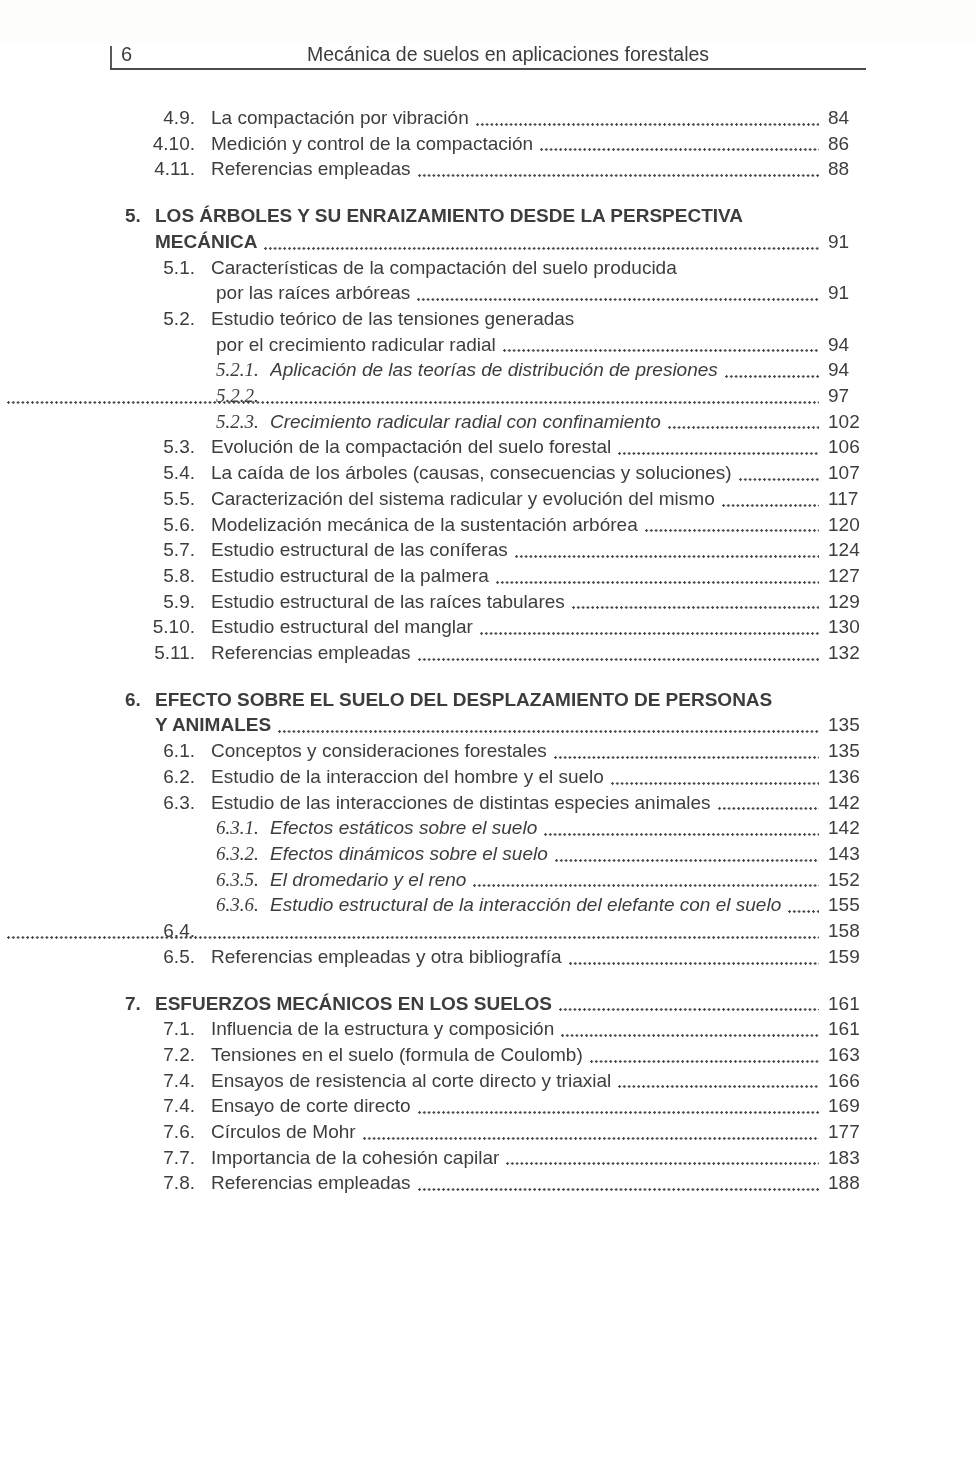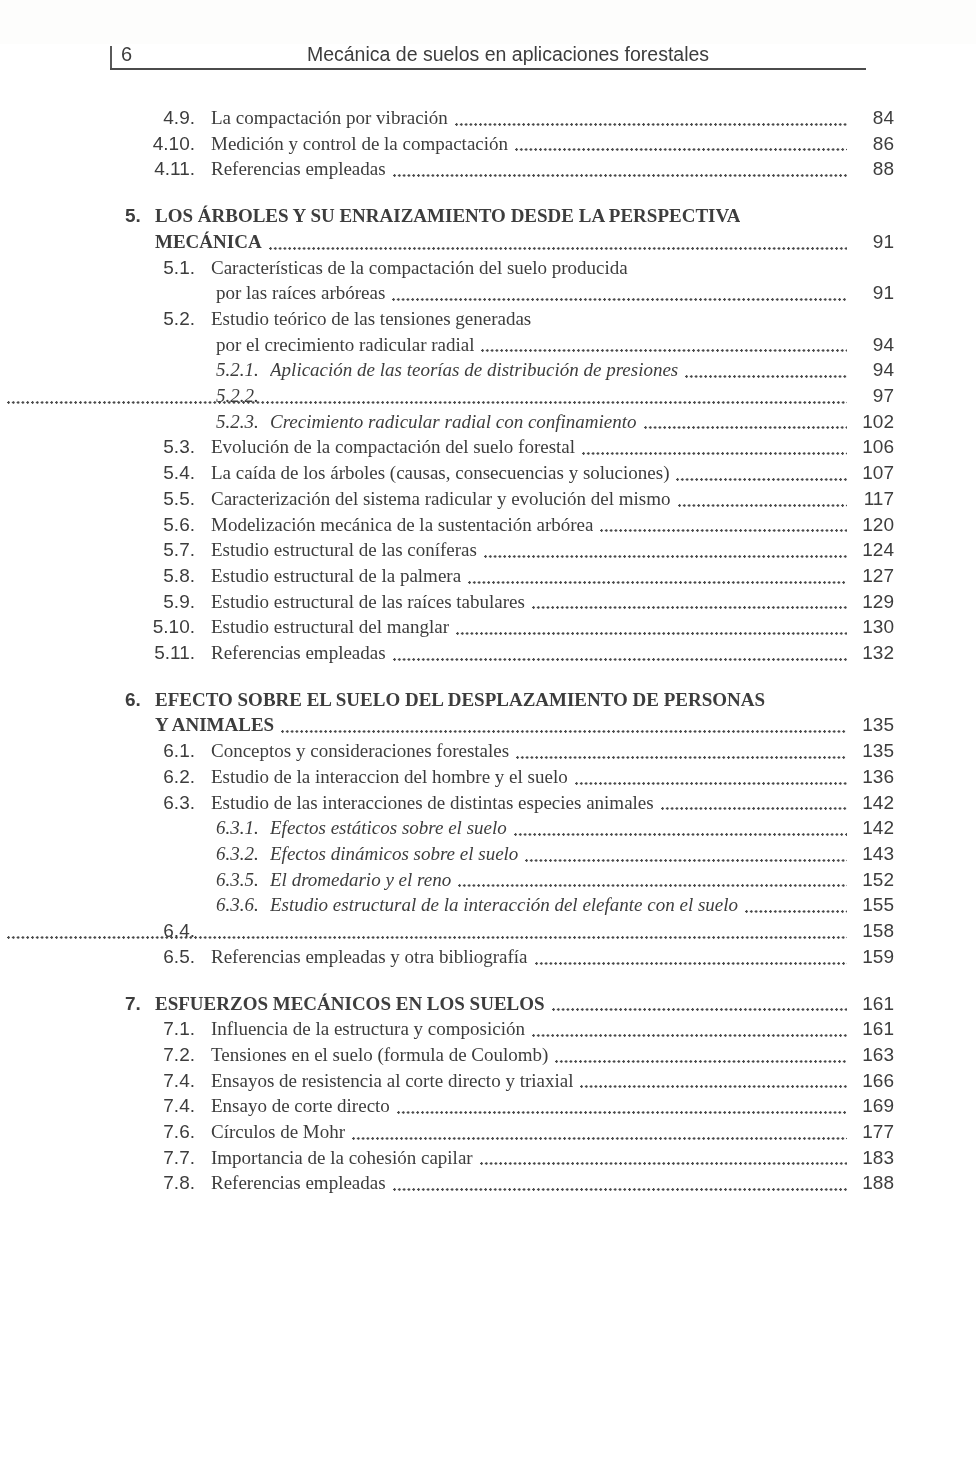--- a/index.html
+++ b/index.html
@@ -29,21 +29,21 @@
     position:absolute; left:11px; bottom:2px;
     font-size:20px;
   }
   .running-header .running-title {
     position:absolute; left:0; right:0; bottom:2px;
     text-align:center;
     margin-left:40px;
   }
 
   
-  .toc { margin-top:35px; padding-right:82px; font-size:19px; }
+  .toc { margin-top:35px; padding-right:110px; font-size:19px; }
   .toc-group + .toc-group { margin-top:21px; }
 
   .toc-line {
     position:relative;
     display:flex;
     align-items:baseline;
     line-height:25.7px;
     white-space:nowrap;
   }
   .toc-line.italic .num,
@@ -51,37 +51,37 @@
 
   .num { position:absolute; top:0; }
   .lvl1 .num { left:125px; font-weight:bold; }
   .lvl1 .txt { margin-left:155px; font-weight:bold; }
   .lvl2 .num { left:125px; width:70px; text-align:right; }
   .lvl2 .txt { margin-left:211px; }
   .lvl2 .txt.cont { margin-left:216px; }
   .lvl3 .num { left:216px;font-family:Liberation Serif, serif; }
   .lvl3 .txt { margin-left:270px; }
 
-  .txt { flex:0 1 auto; overflow:hidden;font-family:Liberation Serif, serif; }
+  .txt { flex:0 1 auto; overflow:hidden; }
 
   .dots {
     flex:1 1 12px;
     min-width:10px;
     align-self:flex-end;
     height:3px;
     margin:0 9px 5px 7px;
     background-image:radial-gradient(circle at 1.5px 1.5px, #4a4a4a 1.05px, transparent 1.45px);
     background-size:4.8px 3px;
     background-repeat:repeat-x;
     background-position:left bottom;
   }
   .pg {
     flex:0 0 auto;
     min-width:38px;
-    text-align:right;
+    text-align:left;
     font-weight:normal;
     font-style:normal;
   }
 </style>
 </head>
 <body>
 
 <div class="sheet">
 
   <header class="running-header">

